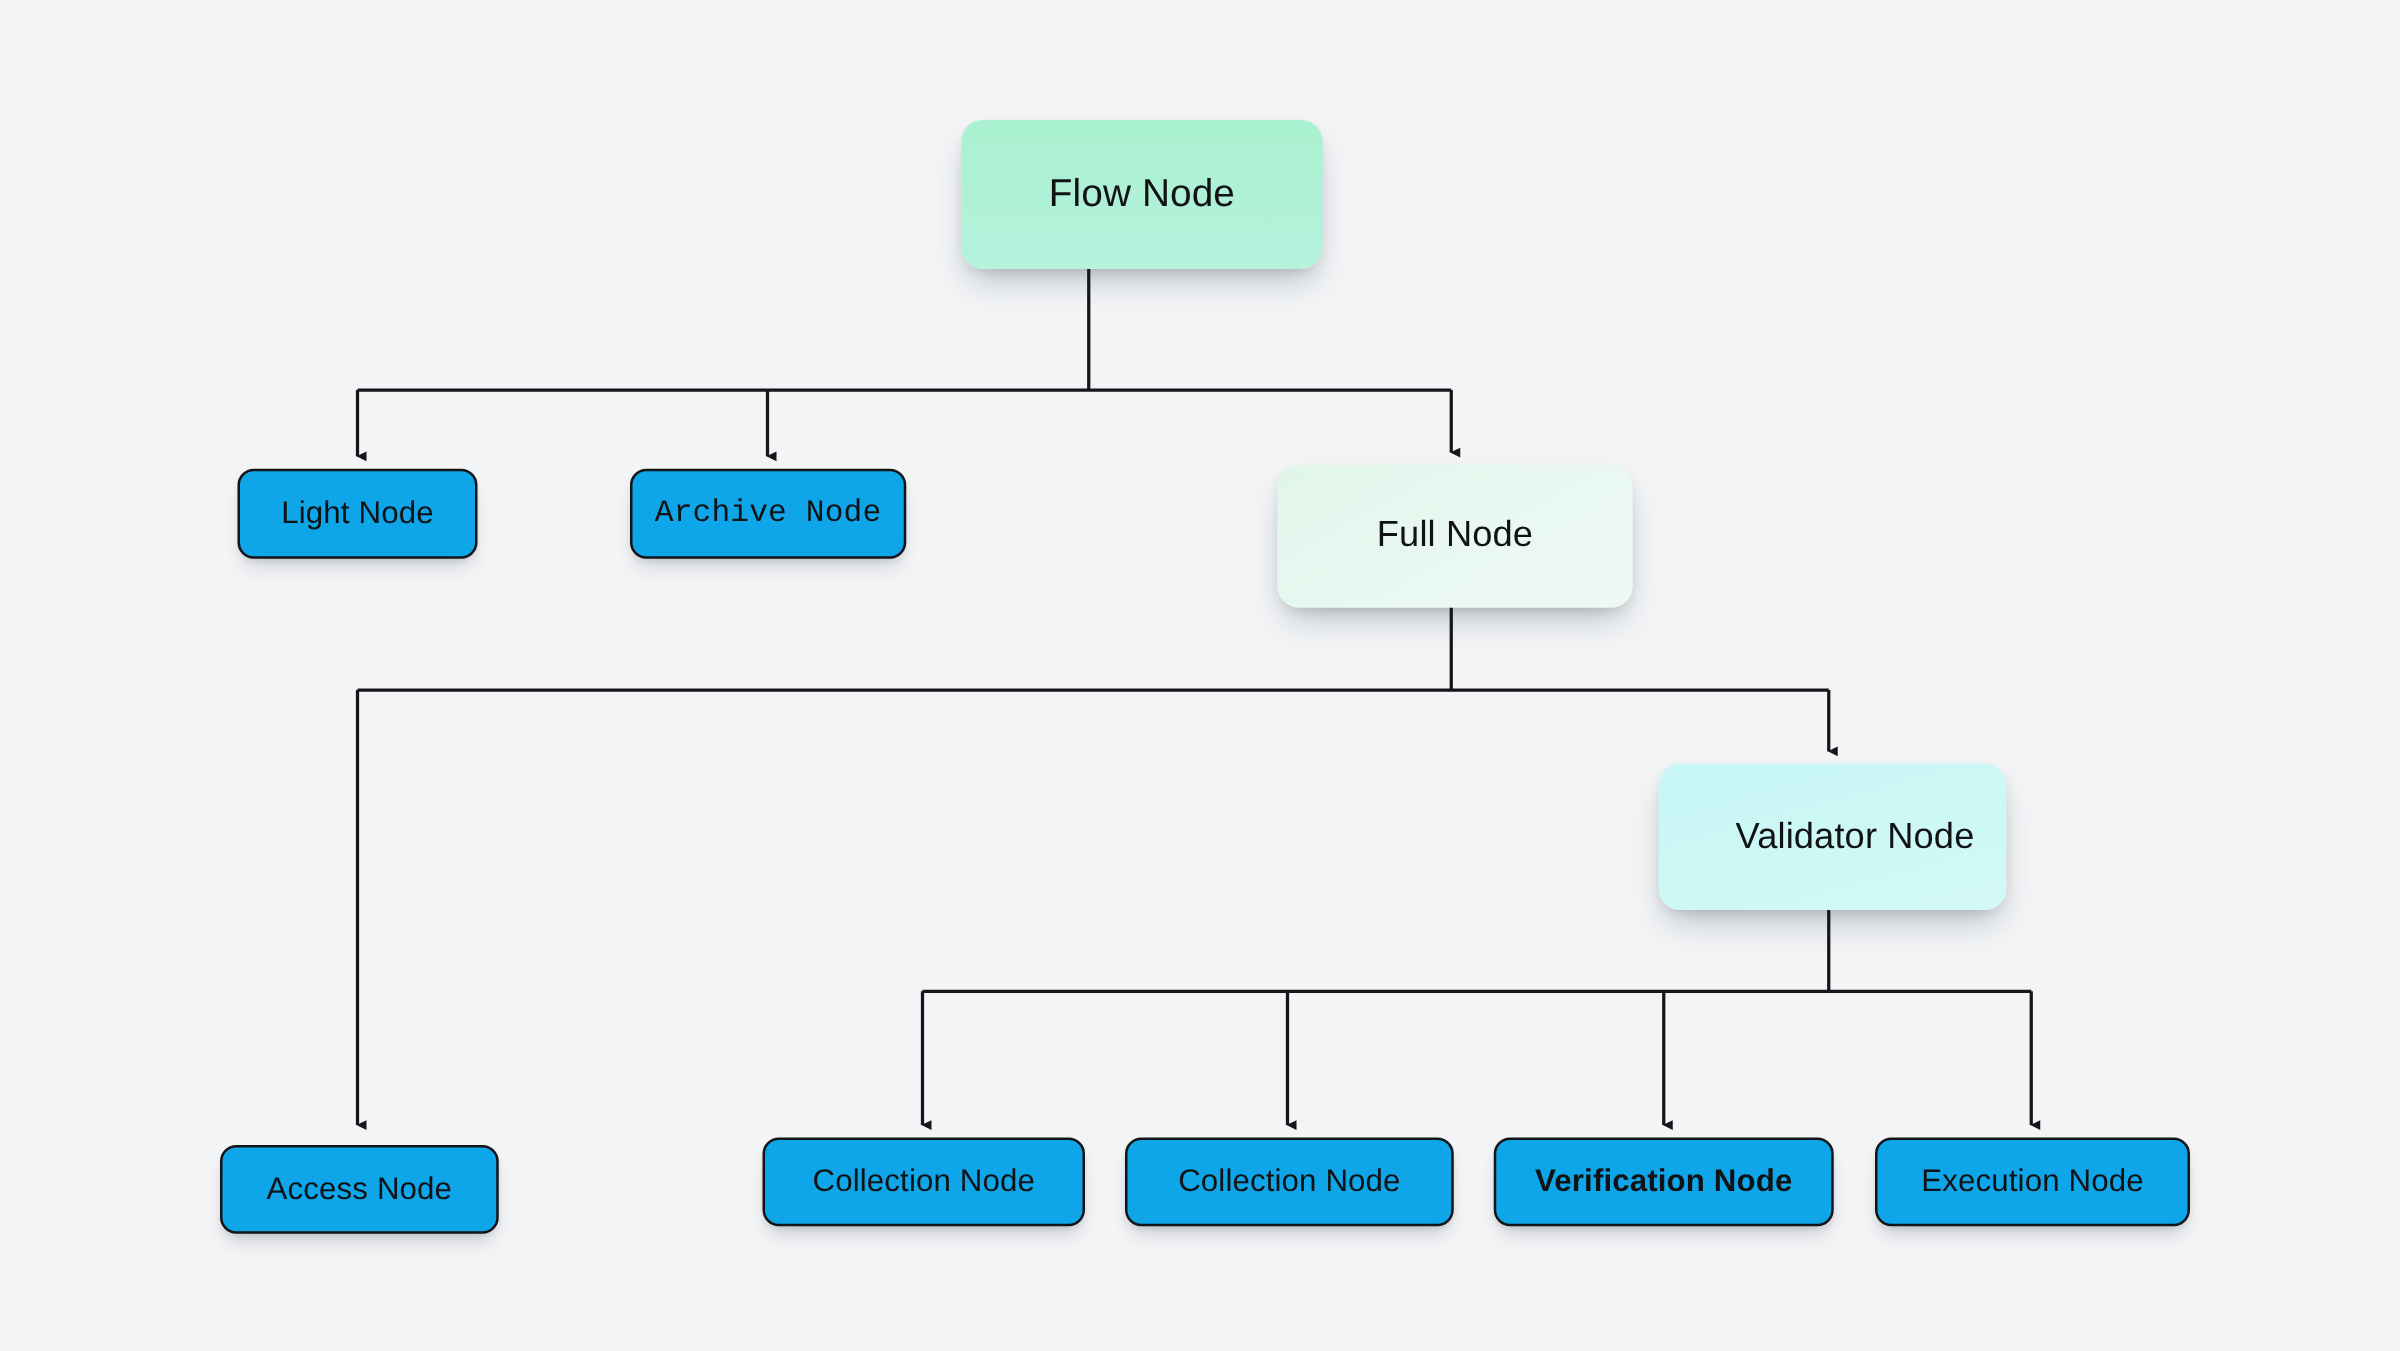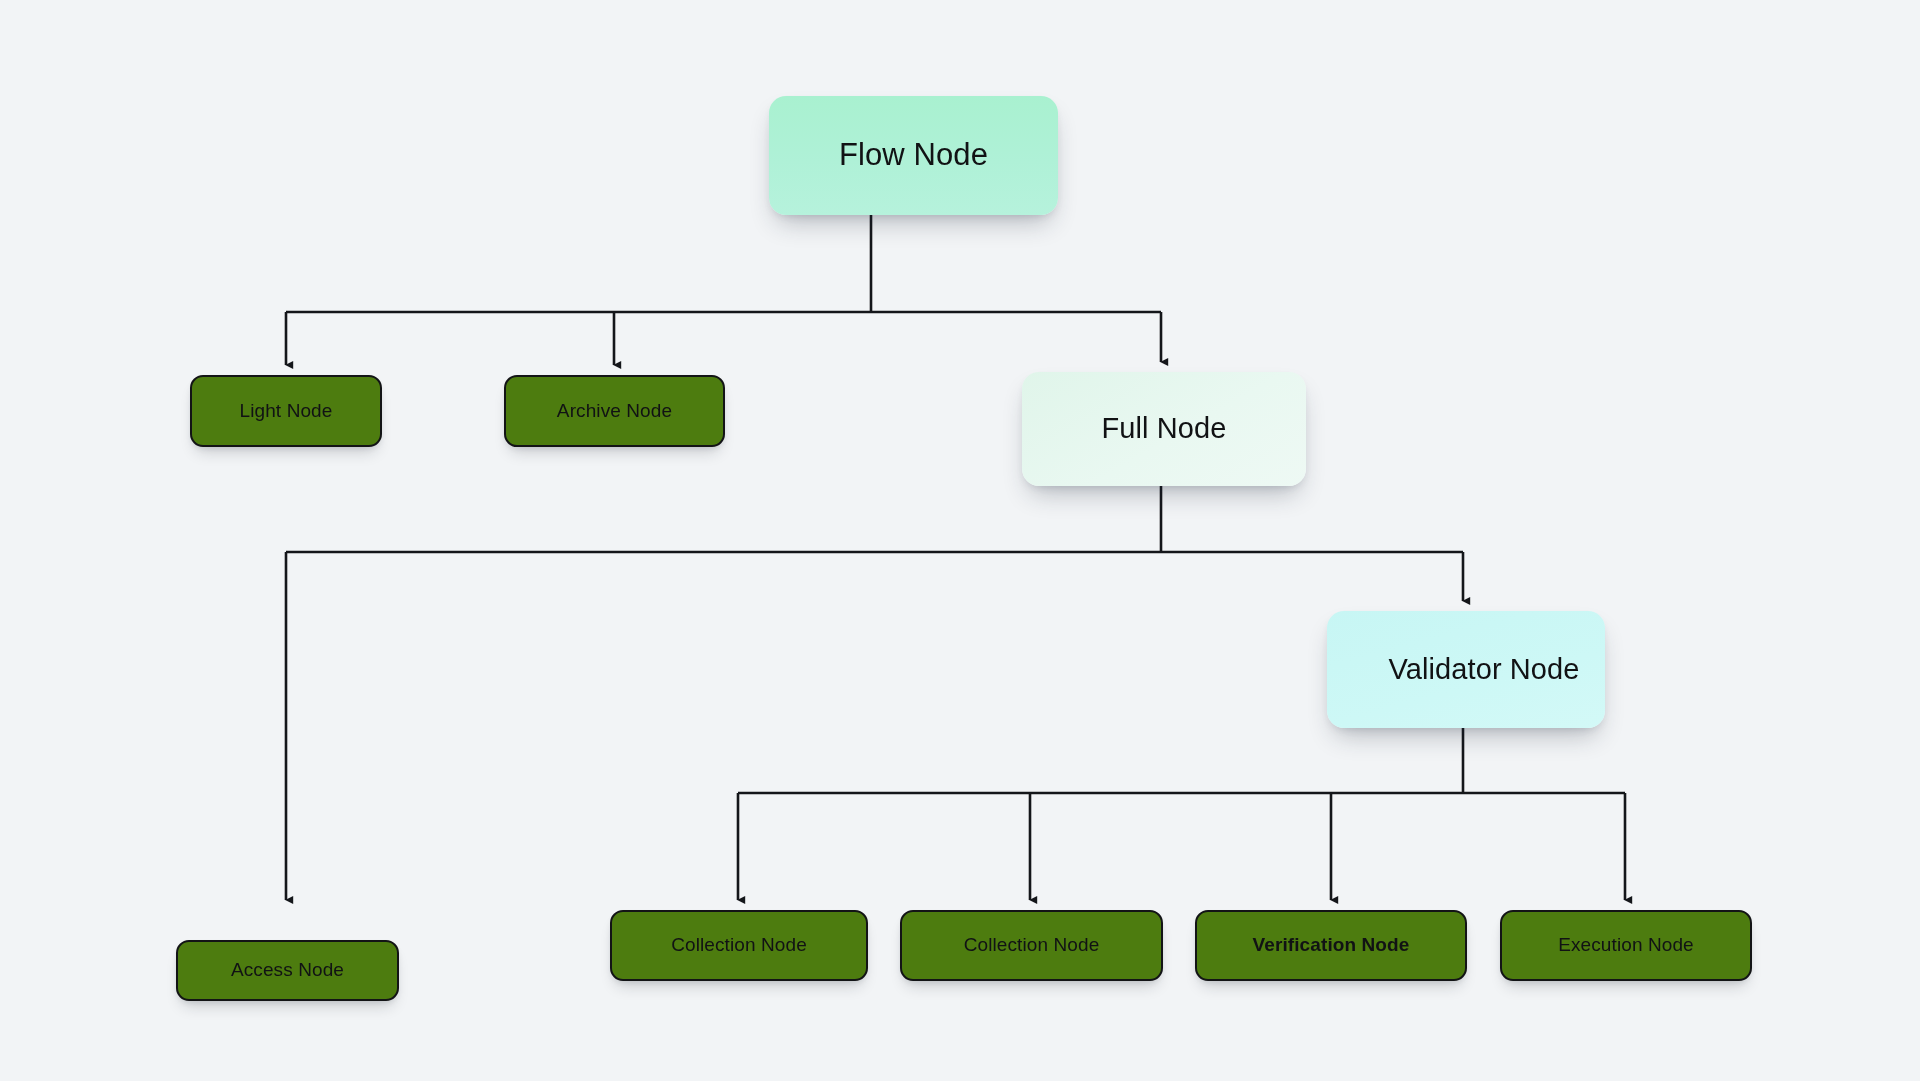--- a/index.html
+++ b/index.html
@@ -40,25 +40,25 @@
     white-space: nowrap;
     z-index: 5;
   }
   .node-label {
     display: block;
     line-height: 1.1;
     letter-spacing: 0.1px;
   }
   
   .node.plain {
-    background: #4d7c0f;
+    background: #0ea5e9;
     border: 2.5px solid #131416;
     box-shadow: 0 10px 16px -6px rgba(24,30,40,0.20),
                 0 3px 6px -2px rgba(24,30,40,0.12);
-    font-size: 19px;
+    font-size: 25px;
     border-radius: 13px;
   }
   
   .node.accent {
     border: none;
     box-shadow: 0 14px 26px -8px rgba(30,40,55,0.30),
                 0 4px 10px -4px rgba(30,40,55,0.16);
   }
   .node.root {
     background: linear-gradient(180deg, #a9f1d0 0%, #aff1d7 55%, #b6f2dc 100%);
@@ -111,33 +111,33 @@
   </svg>
 
   <div class="node accent root" id="node-flow" style="left: 729px; top: 96px; width: 289px; height: 119px; margin-left: 40px;">
     <span class="node-label">Flow Node</span>
   </div>
 
   <div class="node plain" id="node-light" style="left: 190px; top: 375px; width: 192px; height: 72px;">
     <span class="node-label">Light Node</span>
   </div>
 
-  <div class="node plain" id="node-archive" style="left: 504px; top: 375px; width: 221px; height: 72px;">
+  <div class="node plain" id="node-archive" style="left: 504px; top: 375px; width: 221px; height: 72px; font-family: Liberation Mono, monospace;">
     <span class="node-label">Archive Node</span>
   </div>
 
   <div class="node accent mid-full" id="node-full" style="left: 1022px; top: 372px; width: 284px; height: 114px;">
     <span class="node-label">Full Node</span>
   </div>
 
   <div class="node accent mid-validator" id="node-validator" style="left: 1327px; top: 611px; width: 278px; height: 117px; padding-left: 36px;">
     <span class="node-label">Validator Node</span>
   </div>
 
-  <div class="node plain" id="node-access" style="left: 176px; top: 940px; width: 223px; height: 61px;">
+  <div class="node plain" id="node-access" style="left: 176px; top: 916px; width: 223px; height: 71px;">
     <span class="node-label">Access Node</span>
   </div>
 
   <div class="node plain" id="node-collection" style="left: 610px; top: 910px; width: 258px; height: 71px;">
     <span class="node-label">Collection Node</span>
   </div>
 
   <div class="node plain" id="node-consensus" style="left: 900px; top: 910px; width: 263px; height: 71px;">
     <span class="node-label">Collection Node</span>
   </div>

